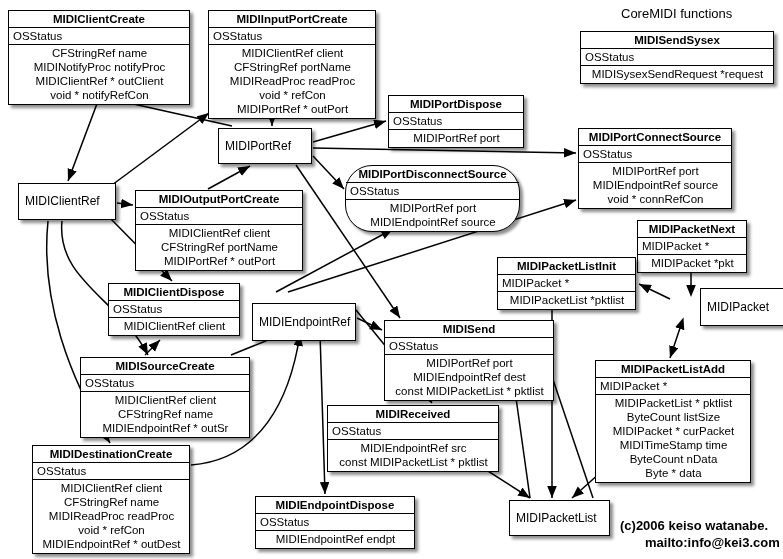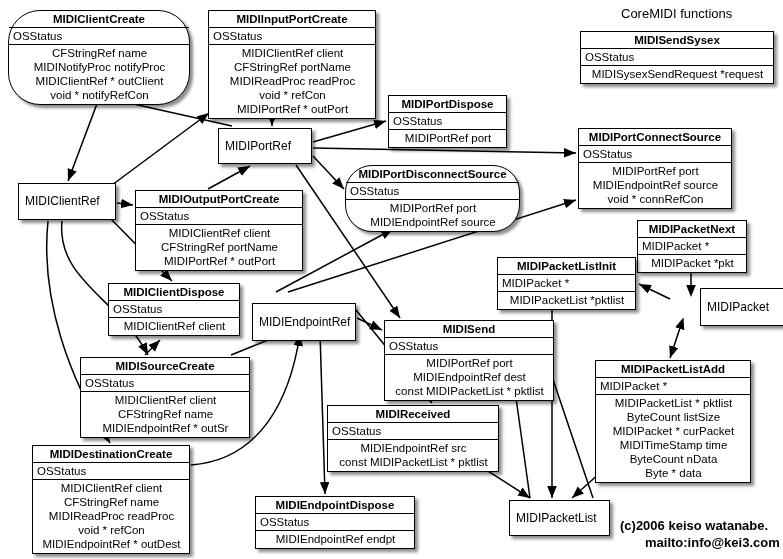--- a/index.html
+++ b/index.html
@@ -121,21 +121,21 @@
         <path d="M 680 328 L 670 358" marker-end="url(#arrowEnd)" marker-start="url(#arrowStart)"></path>
         <path d="M 552 298 L 552 498" marker-end="url(#arrowEnd)"></path>
         <path d="M 620 455 L 572 498" marker-end="url(#arrowEnd)"></path>
         <path d="M 455 450 L 530 498" marker-end="url(#arrowEnd)"></path>
         <path d="M 593 498 L 543 350" marker-end="url(#arrowEnd)"></path>
         <path d="M 530 498 L 510 355"></path>
       </g>
   </svg>
 
   <div id="node-layer">
-      <div class="node" style="left: 8px; top: 10px; width: 182px; border-radius: 32px;">
+      <div class="node" style="left: 8px; top: 10px; width: 182px;">
         <div class="title">MIDIClientCreate</div>
         <div class="ret">OSStatus</div>
         <div class="args">
           <div class="arg">CFStringRef name</div>
           <div class="arg">MIDINotifyProc notifyProc</div>
           <div class="arg">MIDIClientRef * outClient</div>
           <div class="arg">void *  notifyRefCon</div>
         </div>
       </div>
       <div class="node" style="left: 208px; top: 10px; width: 168px;">
@@ -149,21 +149,21 @@
           <div class="arg">MIDIPortRef *  outPort</div>
         </div>
       </div>
       <div class="node" style="left: 580px; top: 31px; width: 194px;">
         <div class="title">MIDISendSysex</div>
         <div class="ret">OSStatus</div>
         <div class="args">
           <div class="arg">MIDISysexSendRequest *request</div>
         </div>
       </div>
-      <div class="node" style="left: 388px; top: 95px; width: 119px;">
+      <div class="node" style="left: 388px; top: 95px; width: 136px;">
         <div class="title">MIDIPortDispose</div>
         <div class="ret">OSStatus</div>
         <div class="args">
           <div class="arg">MIDIPortRef port</div>
         </div>
       </div>
       <div class="node plain" style="left: 218px; top: 128px; width: 94px; height: 36px;">
         <div class="plainlabel">MIDIPortRef</div>
       </div>
       <div class="node" style="left: 578px; top: 128px; width: 154px;">

